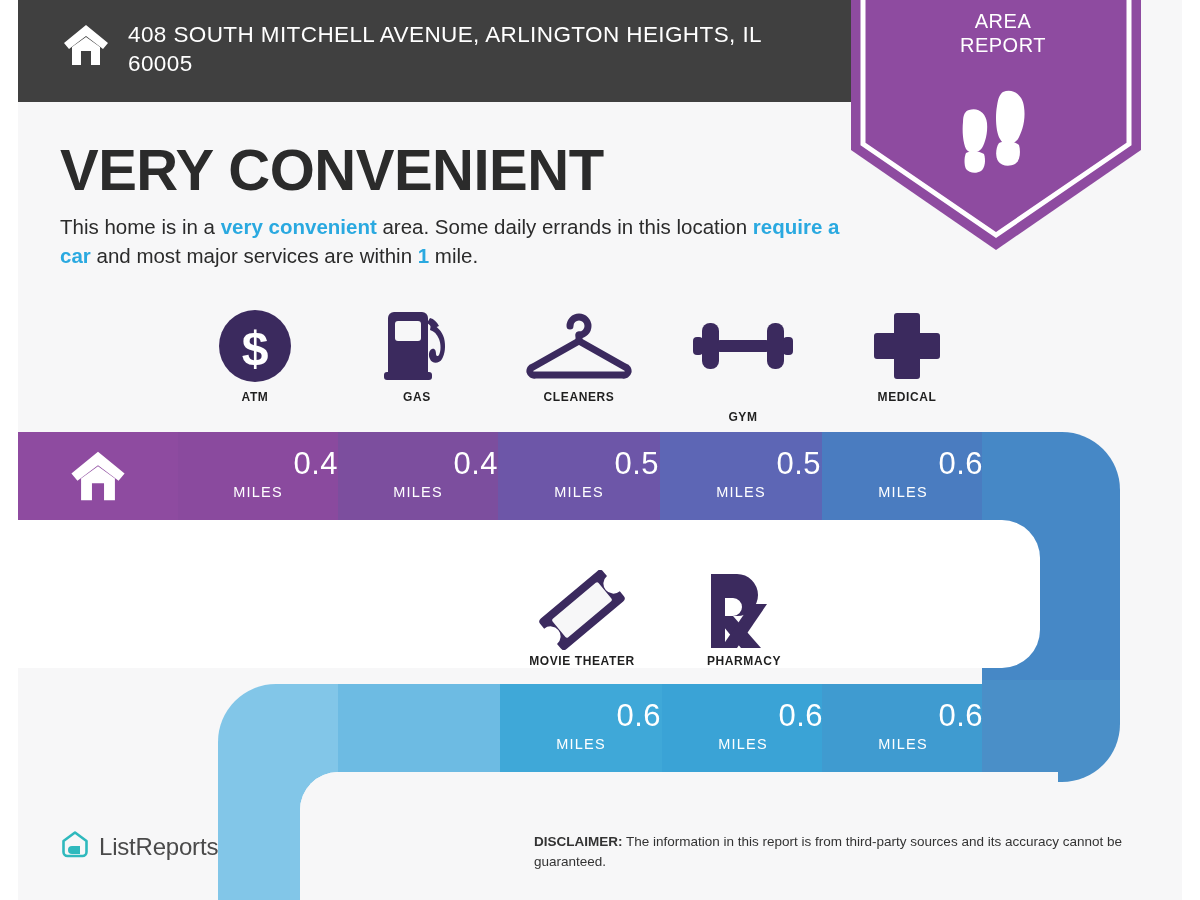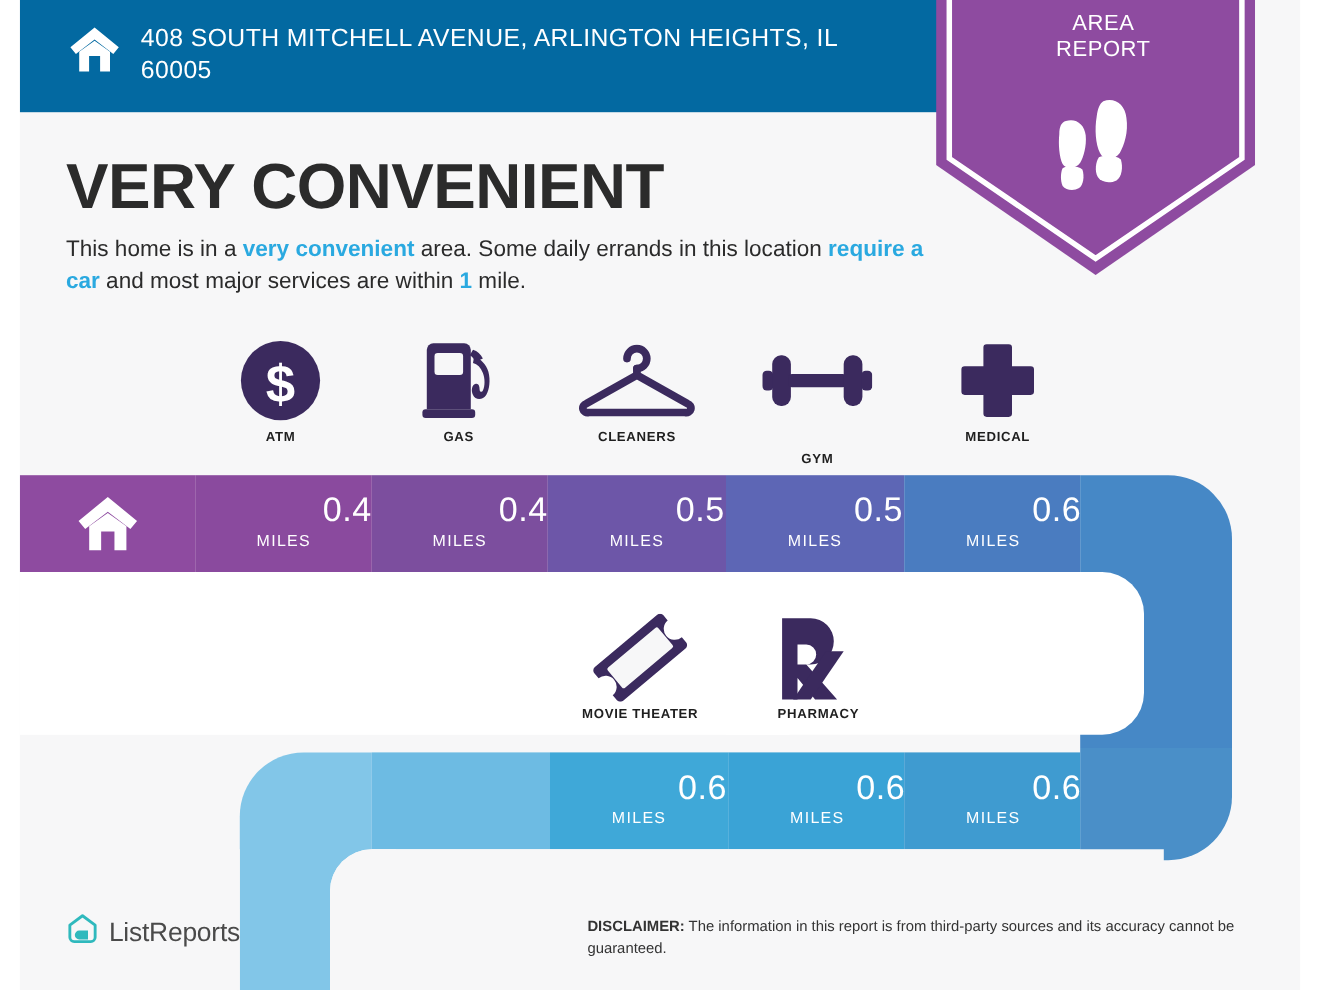--- a/index.html
+++ b/index.html
@@ -32,21 +32,21 @@
   .rail.left  { left: 0; }
   .rail.right { right: 0; }
 
   
   #header-bar {
     position: absolute;
     left: 18px;
     top: 0;
     width: 1004px;
     height: 102px;
-    background: #0369a1;
+    background: #404040;
     z-index: 5;
   }
   #header-inner {
     position: absolute;
     left: 44px;
     top: 20px;
     display: flex;
     align-items: flex-start;
     gap: 18px;
     width: 850px;
@@ -108,21 +108,21 @@
   }
   .hl { color: #2aa9e0; font-weight: 700; }
 
   
   .icon-row {
     position: absolute;
     height: 120px;
     z-index: 25;
   }
   #icon-row-1 { left: 175px; top: 304px; width: 825px; }
-  #icon-row-2 { left: 500px; top: 556px; width: 500px; }
+  #icon-row-2 { left: 500px; top: 568px; width: 500px; }
 
   .icon-cell {
     position: absolute;
     top: 0;
     width: 160px;
     height: 120px;
     display: flex;
     flex-direction: column;
     align-items: center;
     justify-content: flex-start;

